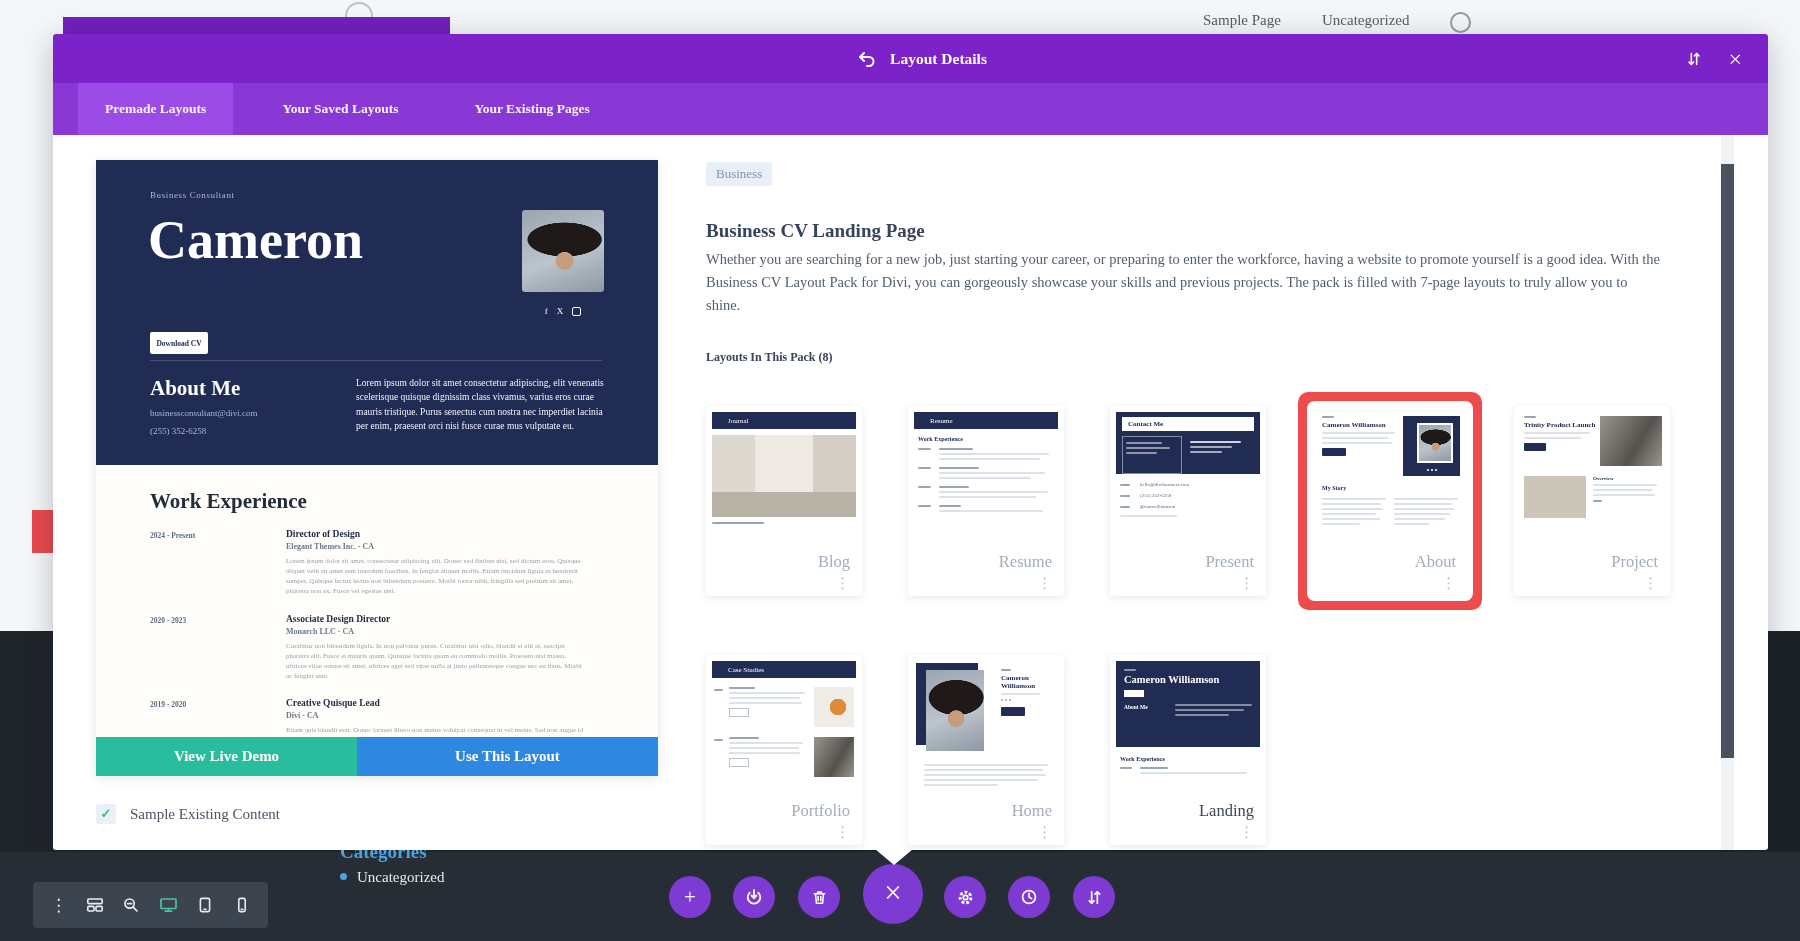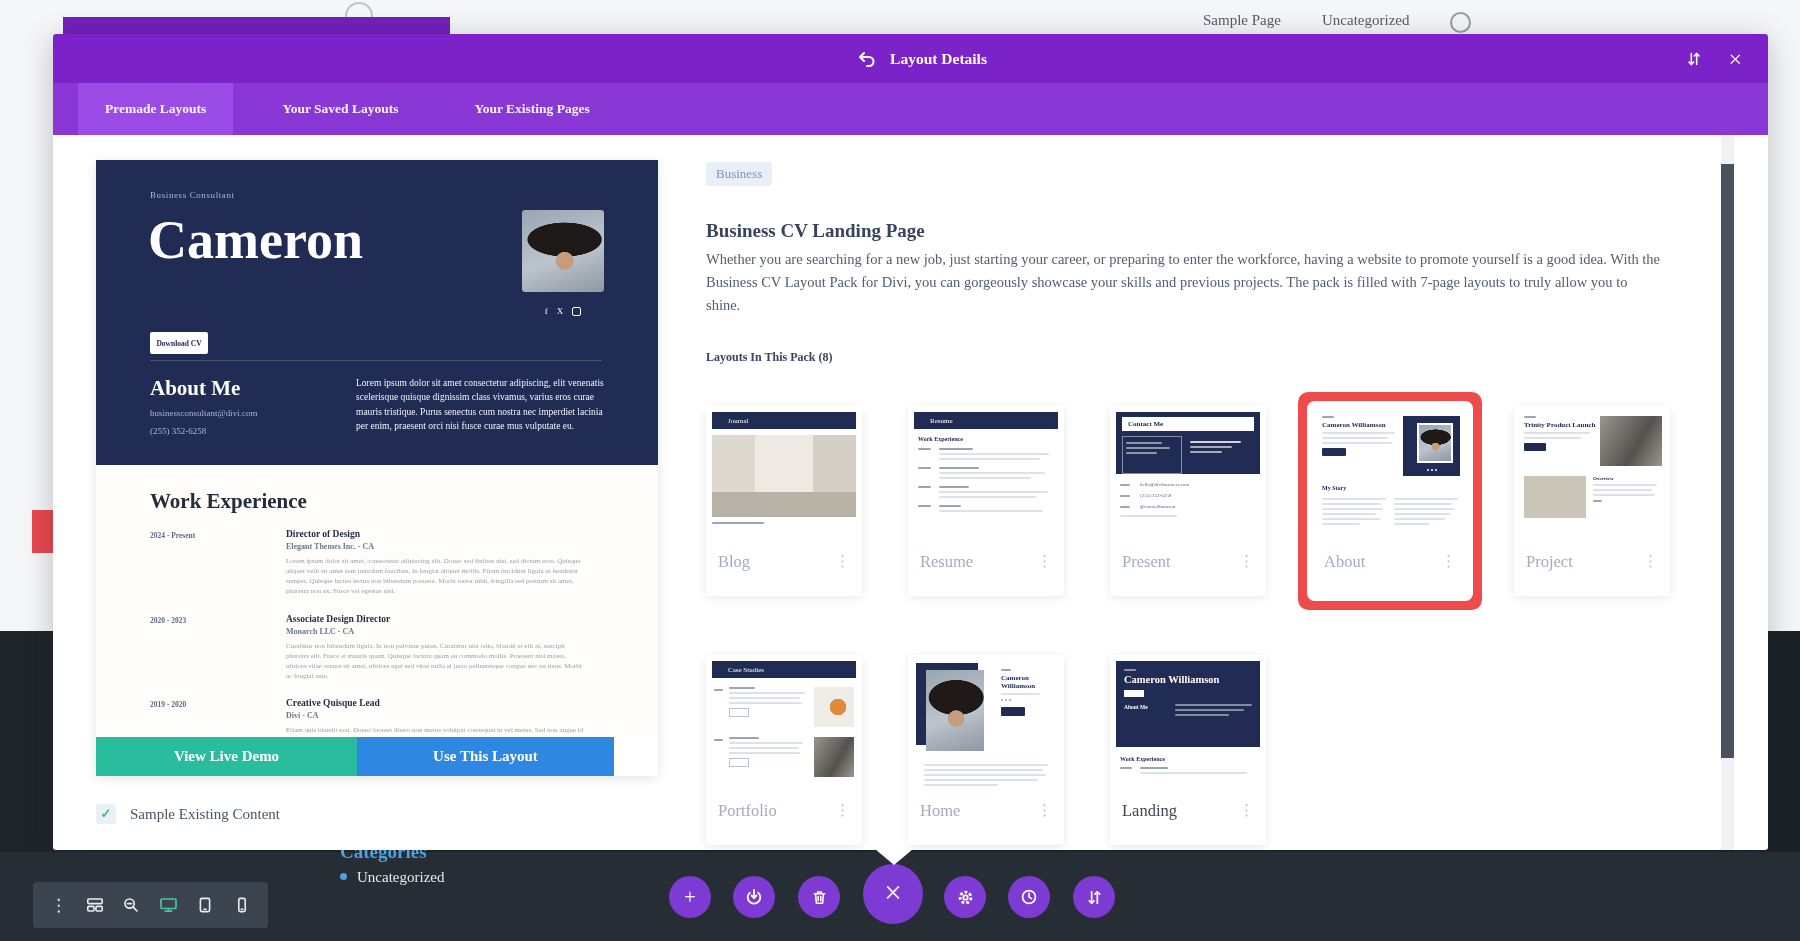--- a/index.html
+++ b/index.html
@@ -59,41 +59,41 @@
   .jobs{position:absolute;left:54px;top:64px;width:456px;}
   .job{display:flex;margin-bottom:17px;}
   .job-period{width:136px;flex:none;font-size:7.5px;font-weight:700;color:#5d6b85;padding-top:2px;}
   .job-title{font-size:9.5px;font-weight:700;color:#1f2a44;}
   .job-co{font-size:8px;color:#6b7890;margin-top:3px;font-weight:600;}
   .job-desc{font-size:7px;color:#99a2ae;line-height:1.45;margin-top:5px;width:300px;}
 
   .btnrow{position:absolute;left:0;top:577px;width:562px;height:39px;display:flex;}
   .btn-demo{width:261px;background:#2abd9d;color:#fff;font-size:15px;font-weight:700;
             display:flex;align-items:center;justify-content:center;cursor:pointer;}
-  .btn-use{width:257px;background:#2e87e1;color:#fff;font-size:15px;font-weight:700;
+  .btn-use{width:301px;background:#2e87e1;color:#fff;font-size:15px;font-weight:700;
            display:flex;align-items:center;justify-content:center;cursor:pointer;}
 
   .replace-row{position:absolute;left:43px;top:770px;display:flex;align-items:center;}
   .cbx{width:20px;height:20px;background:#eaf0f7;border-radius:3px;display:flex;align-items:center;justify-content:center;
        font-size:13px;font-weight:700;color:#39c173;cursor:pointer;}
   .cbx-label{margin-left:14px;font-size:15px;color:#4b5564;}
 
   
   .badge{position:absolute;left:653px;top:128px;background:#e8eff9;color:#8093ab;font-size:13px;
          padding:4px 10px;border-radius:3px;}
   .d-title{position:absolute;left:653px;top:186px;font-size:19px;font-weight:600;color:#37445a;}
   .d-desc{position:absolute;left:653px;top:214px;width:958px;font-size:14.5px;line-height:1.6;color:#515e6e;}
   .d-lh{position:absolute;left:653px;top:316px;font-size:12px;font-weight:600;color:#37445a;}
 
   
   .card{position:absolute;width:156px;height:190px;background:#fff;border-radius:3px;
         box-shadow:0 2px 8px rgba(30,40,60,.10);cursor:pointer;}
   .card.selected{box-shadow:0 0 0 5px #fff,0 0 0 14px #ee4b4d;border-radius:3px;}
   .thumb{position:relative;height:146px;margin:0;overflow:hidden;padding:6px;box-sizing:border-box;}
-  .clabel{height:40px;display:flex;align-items:flex-start;justify-content:space-between;padding:0 12px;}
+  .clabel{height:40px;display:flex;align-items:flex-end;justify-content:space-between;padding:0 12px;flex-direction:column;}
   .cname{font-size:16.5px;color:#a3adbb;}
   .cname.dark{color:#3d4754;}
   .kebab{font-size:15px;color:#b4bdc8;cursor:pointer;}
 
   .t-bar{background:#212c55;color:#fff;font-size:7px;display:flex;align-items:center;padding-left:16px;height:17px;}
   .hl{background:#dde2e8;height:2px;border-radius:1px;margin-top:3px;}
   .hd{background:#9aa5b4;height:2px;border-radius:1px;}
   .nbtn{background:#212c55;border-radius:1px;}
   .t-navy{background:#212c55;}
   .ph-desk{height:82px;margin-top:6px;

